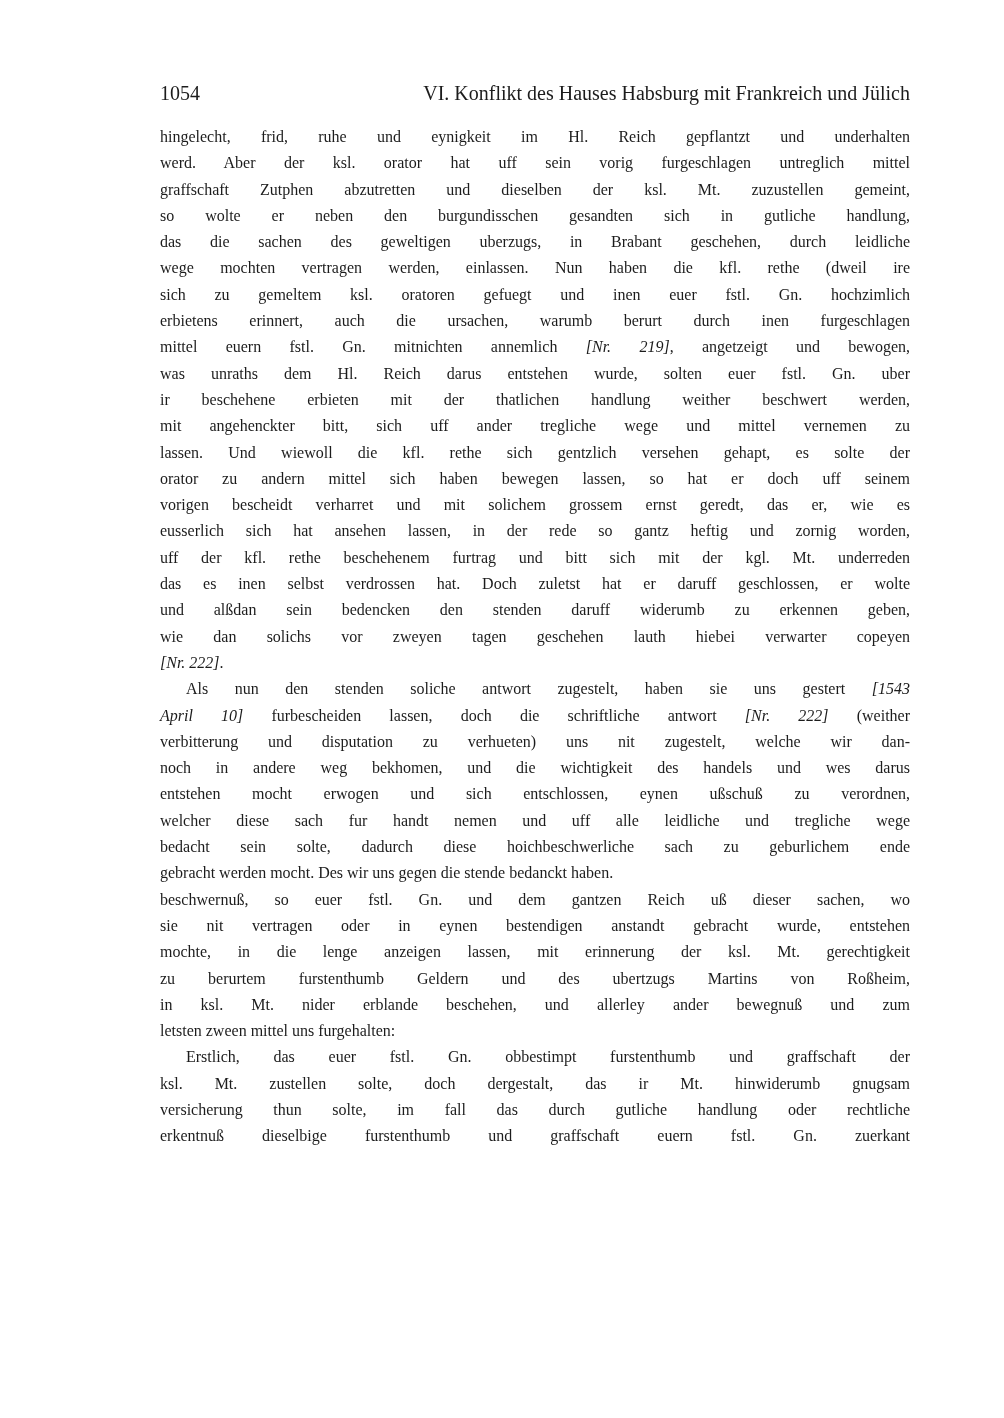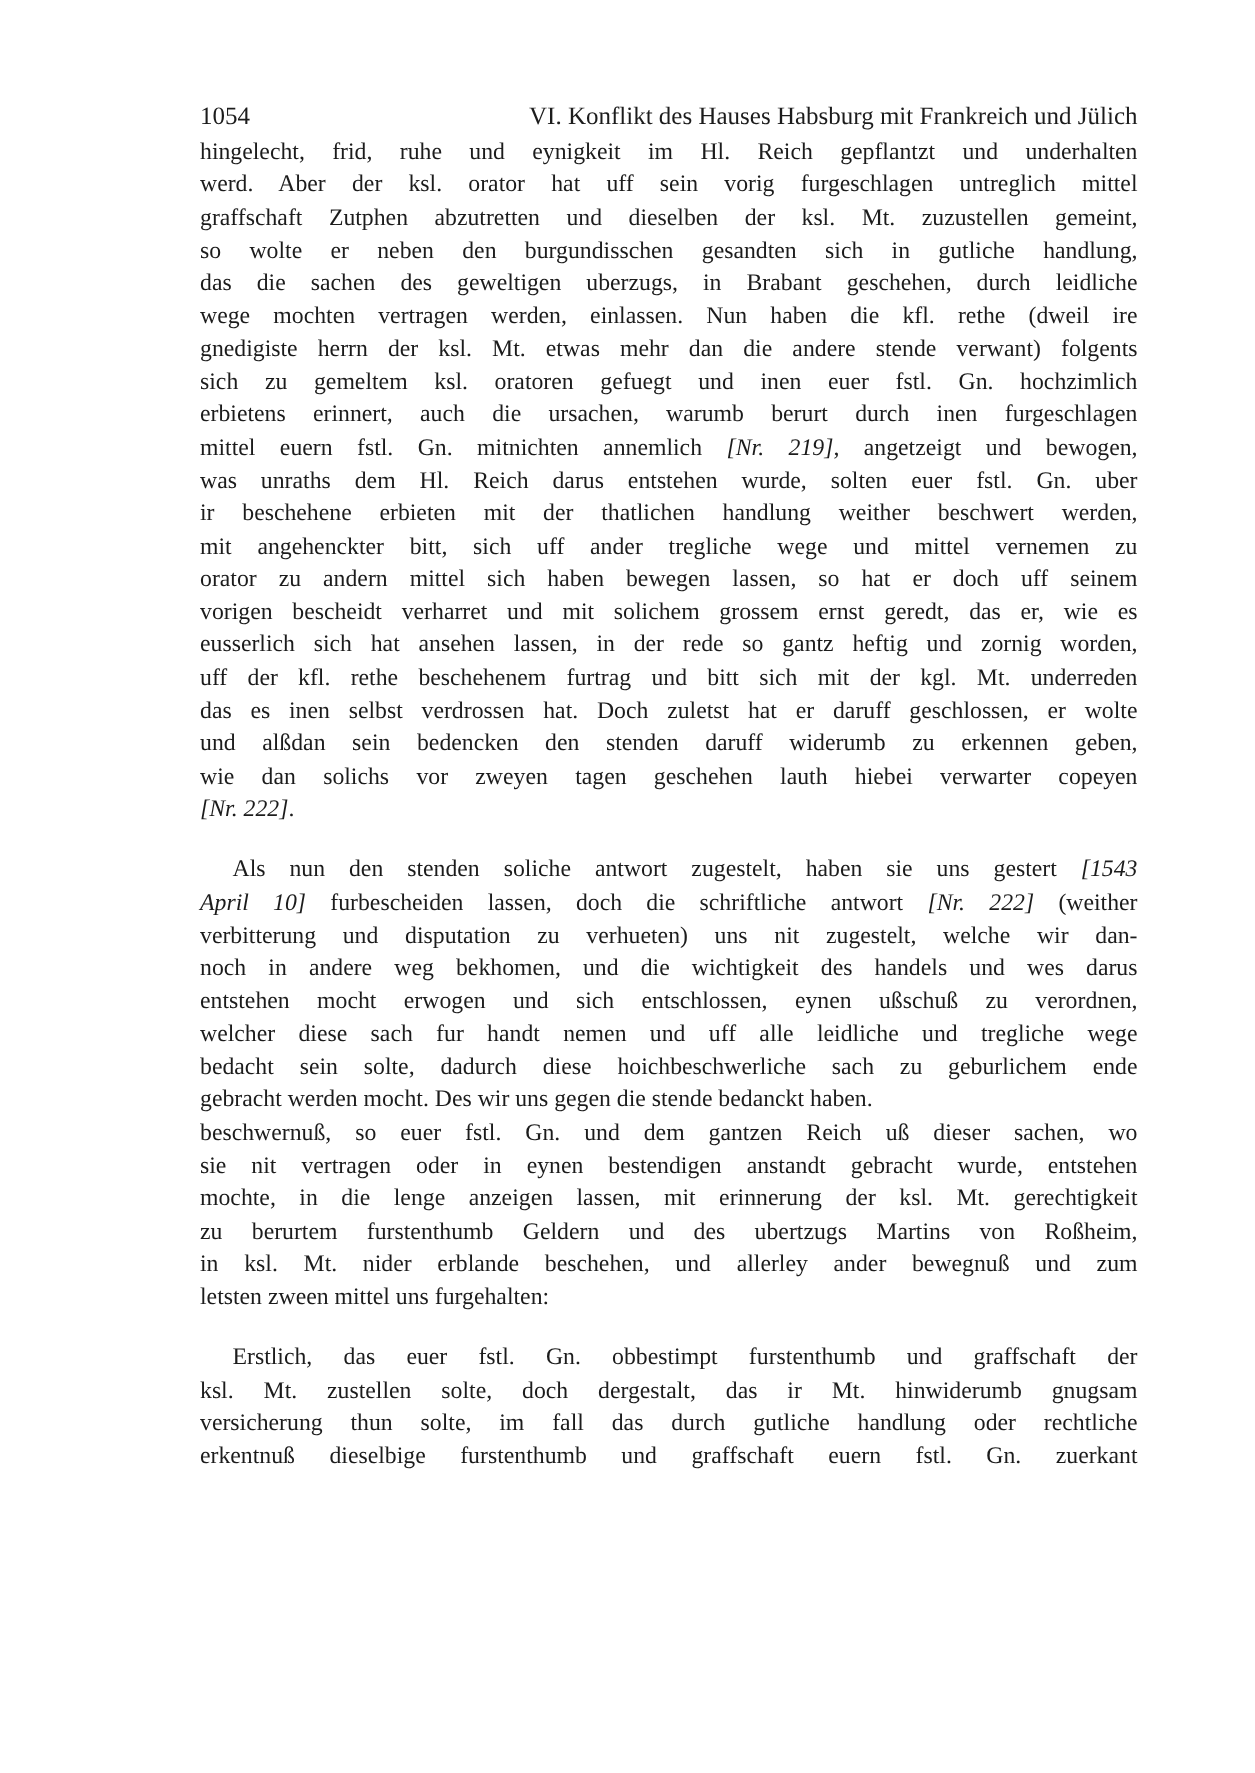--- a/index.html
+++ b/index.html
@@ -31,65 +31,64 @@
     left: 0;
     top: 0;
   }
   .running-header {
     display: block;
     text-align: right;
     width: 100%;
   }
   .text-block {
     position: absolute;
-    top: 109px;
+    top: 124px;
     left: 160px;
     width: 750px;
-    font-size: 19px;
+    font-size: 16px;
   }
   .line {
     width: 750px;
     line-height: 26.3px;
     text-align: justify;
     text-align-last: left;
     white-space: normal;
   }
   .line.just {
     text-align-last: justify;
   }
   .line.indent {
     text-indent: 26px;
-    margin-top: 22px;
   }
   .it {
     font-style: italic;
   }
 </style>
 </head>
 <body>
 
 <div class="page">
   <div class="header-row">
     <span class="page-number">1054</span>
     <span class="running-header">VI. Konflikt des Hauses Habsburg mit Frankreich und Jülich</span>
   </div>
   <div class="text-block">
       <div class="line just"><span>hingelecht, frid, ruhe und eynigkeit im Hl. Reich gepflantzt und underhalten</span></div>
       <div class="line just"><span>werd. Aber der ksl. orator hat uff sein vorig furgeschlagen untreglich mittel</span></div>
       <div class="line just"><span>graffschaft Zutphen abzutretten und dieselben der ksl. Mt. zuzustellen gemeint,</span></div>
       <div class="line just"><span>so wolte er neben den burgundisschen gesandten sich in gutliche handlung,</span></div>
       <div class="line just"><span>das die sachen des geweltigen uberzugs, in Brabant geschehen, durch leidliche</span></div>
       <div class="line just"><span>wege mochten vertragen werden, einlassen. Nun haben die kfl. rethe (dweil ire</span></div>
-      <div class="line just"><span>gnedigiste herrn der ksl. Mt. etwas mehr dan die andere stende verwant) folgents</span></div>
       <div class="line just"><span>sich zu gemeltem ksl. oratoren gefuegt und inen euer fstl. Gn. hochzimlich</span></div>
       <div class="line just"><span>erbietens erinnert, auch die ursachen, warumb berurt durch inen furgeschlagen</span></div>
       <div class="line just"><span>mittel euern fstl. Gn. mitnichten annemlich </span><span class="it">[Nr. 219]</span><span>, angetzeigt und bewogen,</span></div>
       <div class="line just"><span>was unraths dem Hl. Reich darus entstehen wurde, solten euer fstl. Gn. uber</span></div>
       <div class="line just"><span>ir beschehene erbieten mit der thatlichen handlung weither beschwert werden,</span></div>
       <div class="line just"><span>mit angehenckter bitt, sich uff ander tregliche wege und mittel vernemen zu</span></div>
+      <div class="line just"><span>lassen. Und wiewoll die kfl. rethe sich gentzlich versehen gehapt, es solte der</span></div>
       <div class="line just"><span>orator zu andern mittel sich haben bewegen lassen, so hat er doch uff seinem</span></div>
       <div class="line just"><span>vorigen bescheidt verharret und mit solichem grossem ernst geredt, das er, wie es</span></div>
       <div class="line just"><span>eusserlich sich hat ansehen lassen, in der rede so gantz heftig und zornig worden,</span></div>
       <div class="line just"><span>uff der kfl. rethe beschehenem furtrag und bitt sich mit der kgl. Mt. underreden</span></div>
       <div class="line just"><span>das es inen selbst verdrossen hat. Doch zuletst hat er daruff geschlossen, er wolte</span></div>
       <div class="line just"><span>und alßdan sein bedencken den stenden daruff widerumb zu erkennen geben,</span></div>
       <div class="line just"><span>wie dan solichs vor zweyen tagen geschehen lauth hiebei verwarter copeyen</span></div>
       <div class="line"><span class="it">[Nr. 222]</span><span>.</span></div>
       <div class="line just indent"><span>Als nun den stenden soliche antwort zugestelt, haben sie uns gestert </span><span class="it">[1543</span></div>
       <div class="line just"><span class="it">April 10]</span><span> furbescheiden lassen, doch die schriftliche antwort </span><span class="it">[Nr. 222]</span><span> (weither</span></div>

